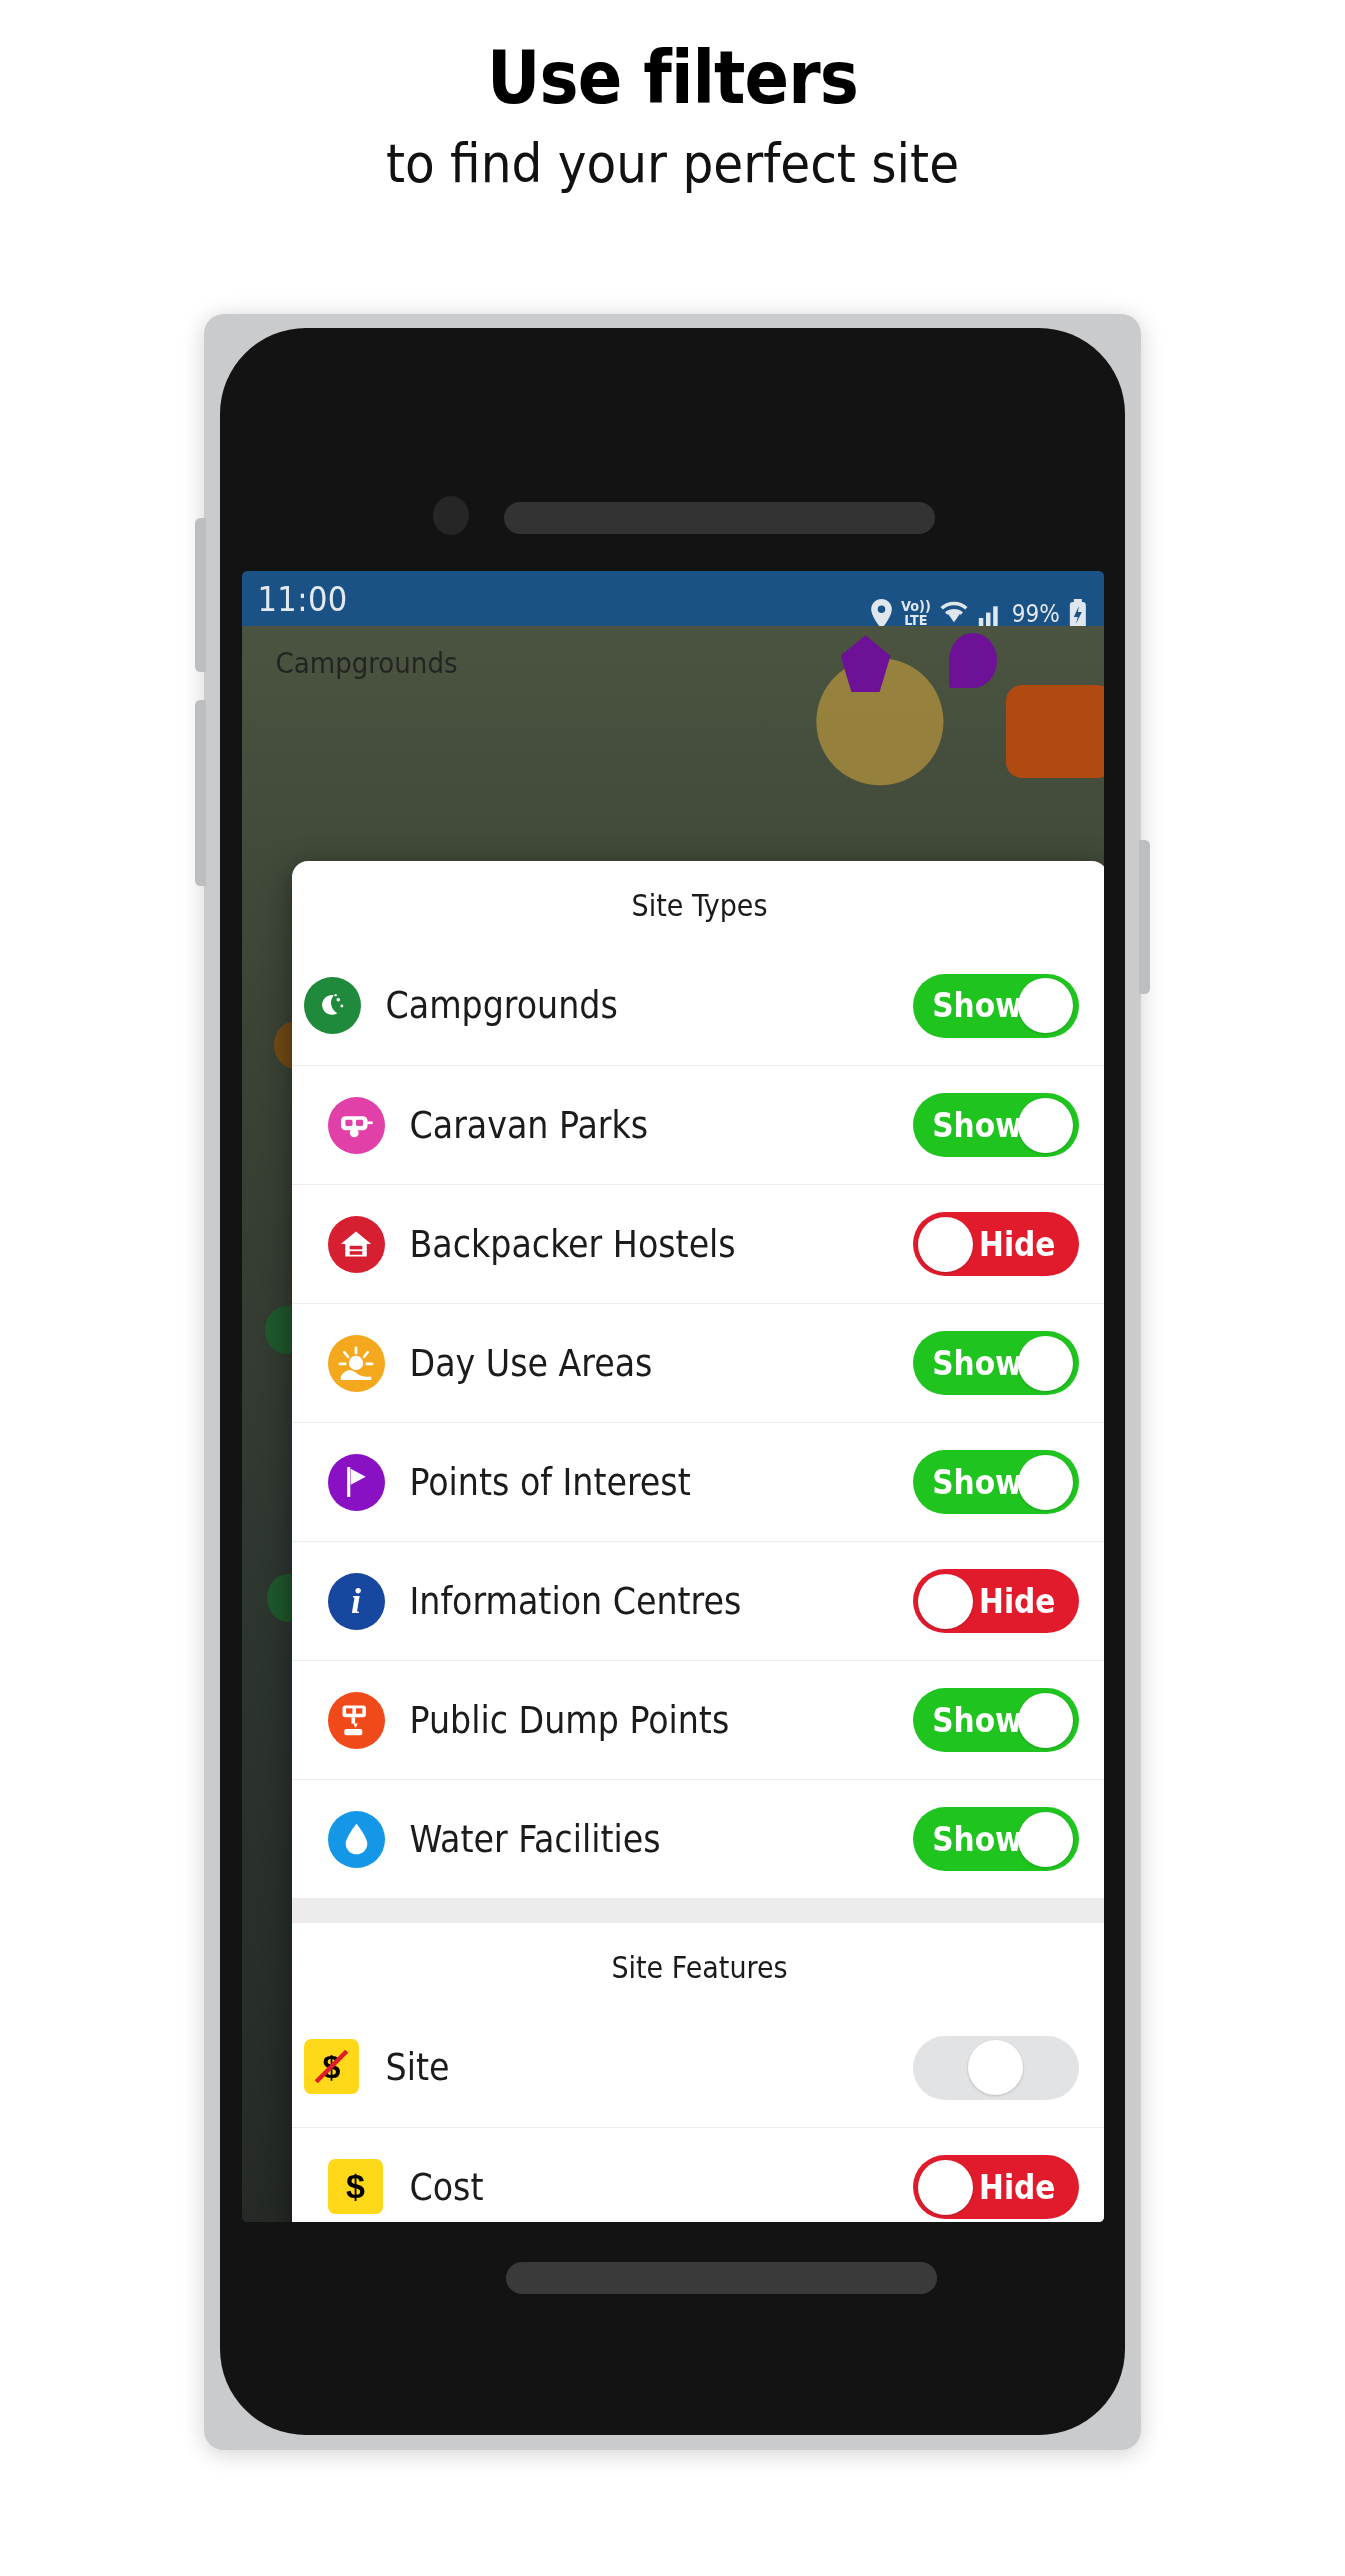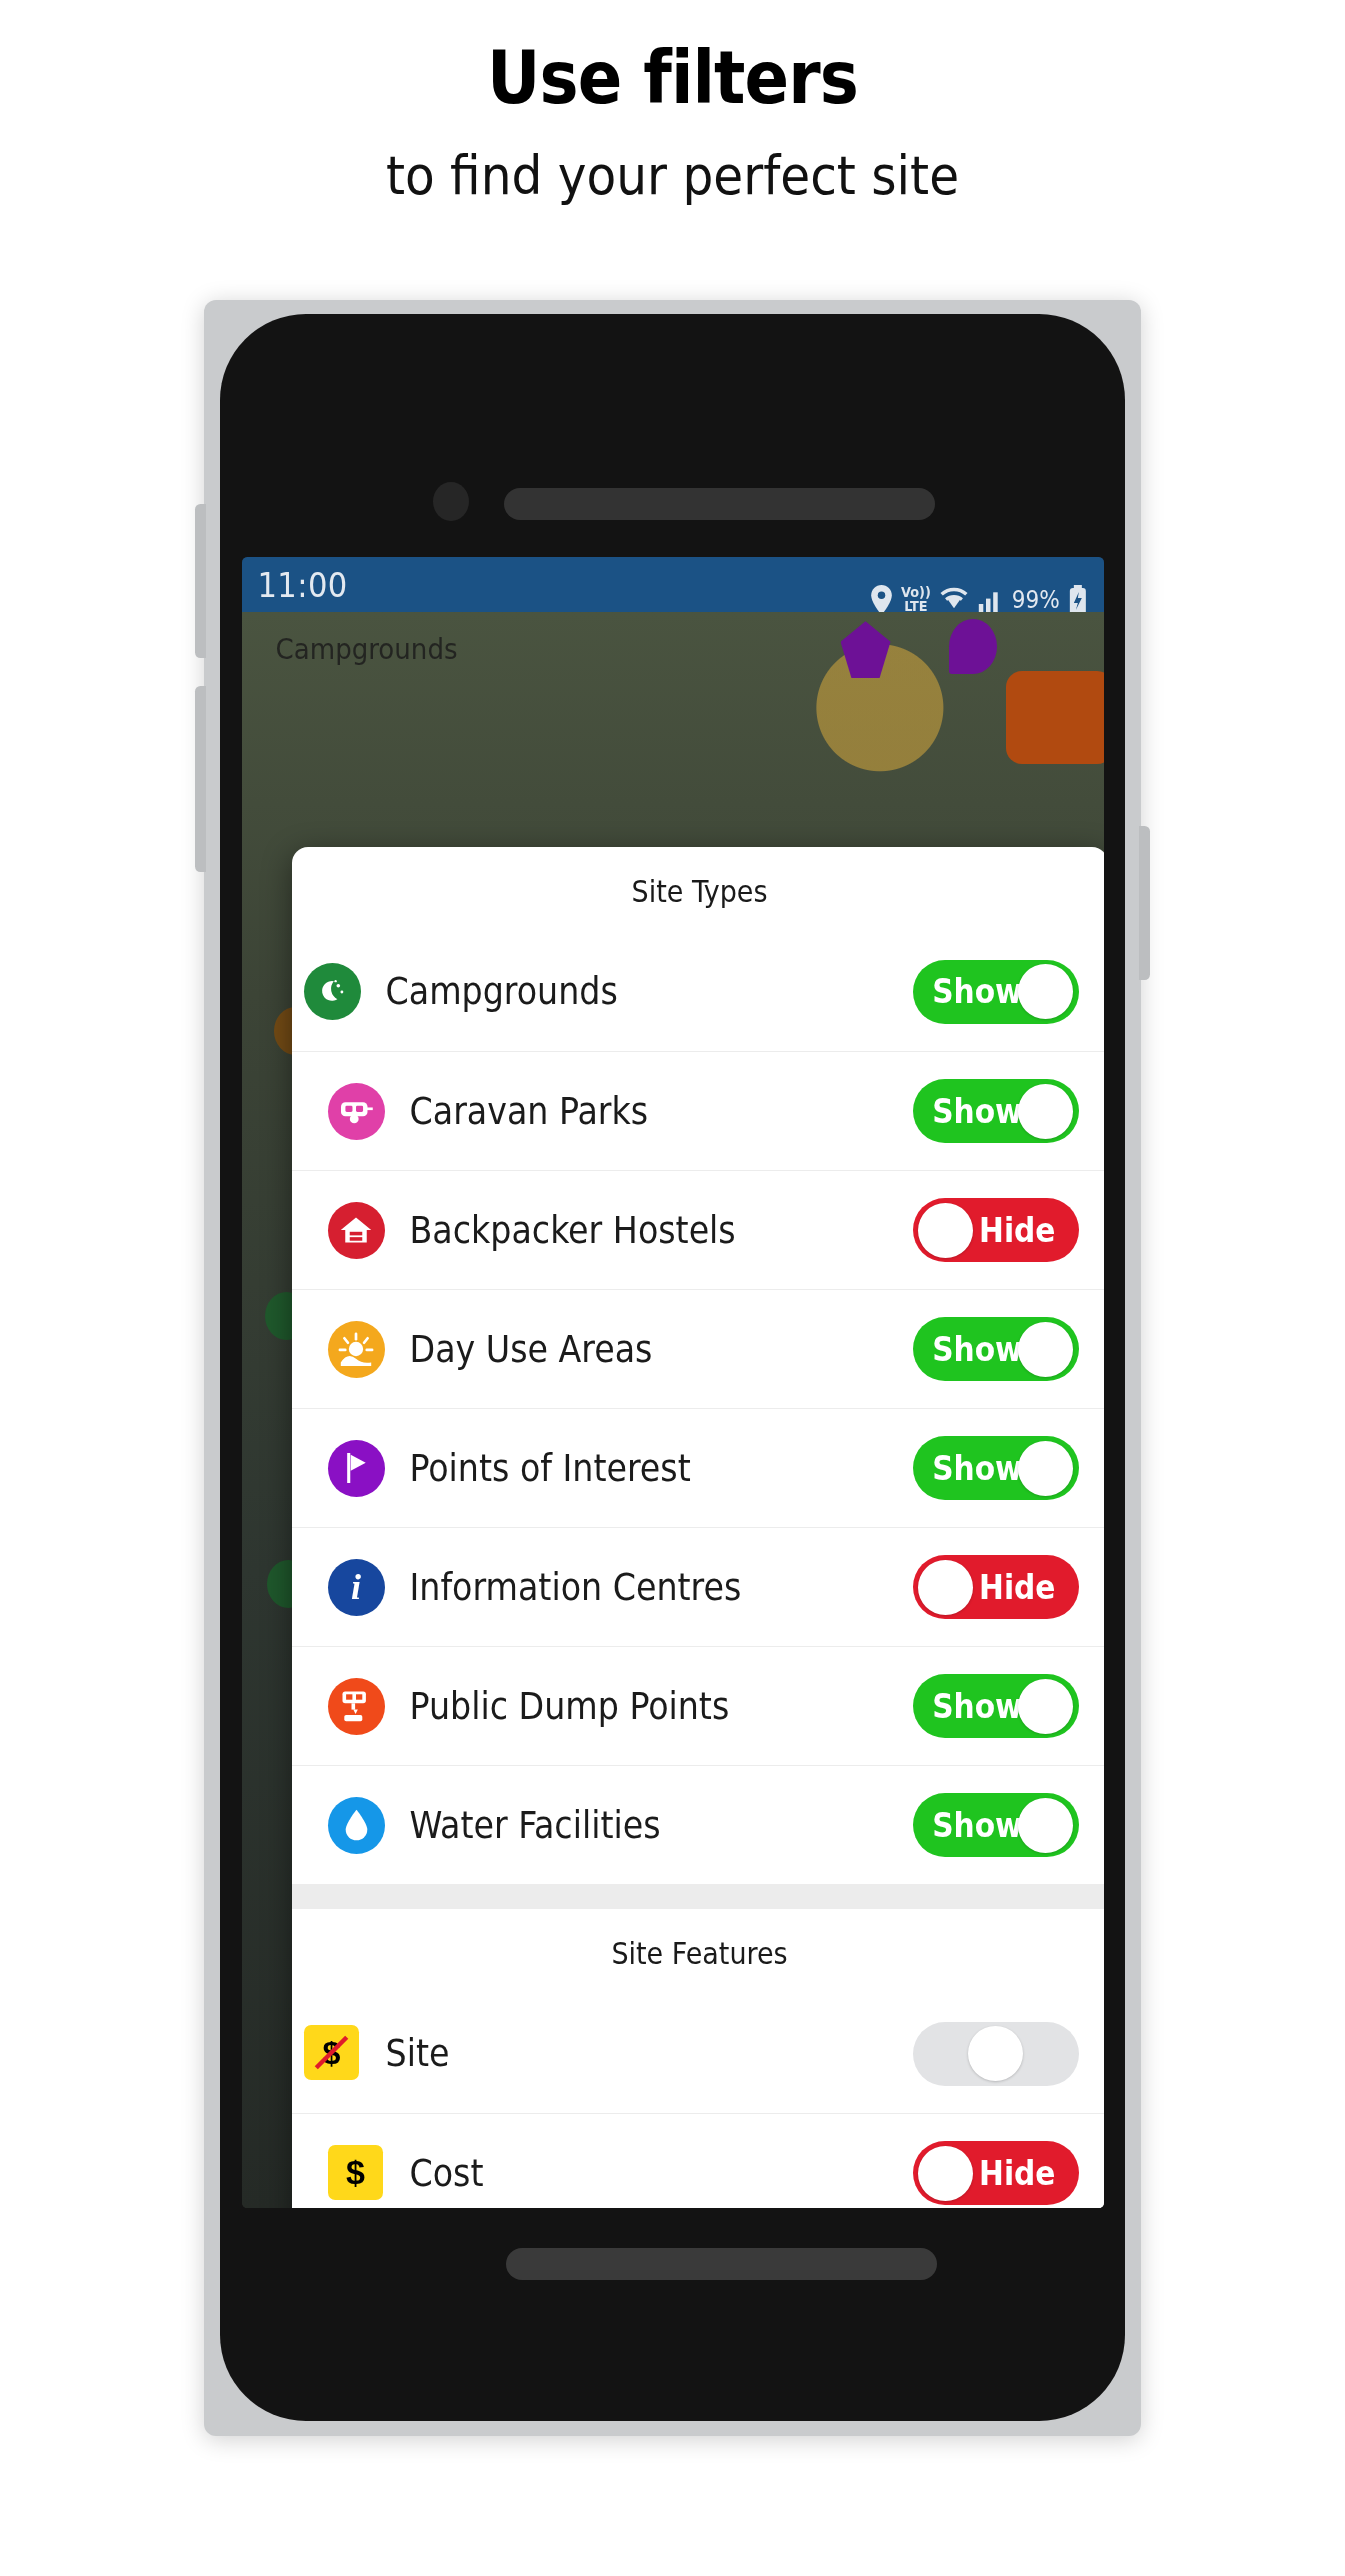--- a/index.html
+++ b/index.html
@@ -13,30 +13,30 @@
 
   
   .promo { position: absolute; top: 0; left: 0; width: 1345px; text-align: center; }
   .promo-title {
     font-size: 73px; font-weight: 700; color: #000;
     letter-spacing: -0.9px; margin-top: 38px; line-height: 1.1;
     font-family: "DejaVu Sans Condensed", "Liberation Sans", sans-serif;
   }
   .promo-sub {
     font-size: 54px; font-weight: 400; color: #111;
-    margin-top: 27px; line-height: 1.15;
+    margin-top: 15px; line-height: 1.15;
     font-family: "DejaVu Sans Condensed", "Liberation Sans", sans-serif;
   }
 
   
   .phone {
-    position: absolute; left: 204px; top: 300px;
+    position: absolute; left: 204px; top: 314px;
     width: 937px; height: 2136px;
     background: #c9cbcd;
-    border-radius: 12px;
+    border-radius: 20px;
     box-shadow: 0 3.6px 23px rgba(0,0,0,0.18);
   }
   .phone-inner {
     position: absolute; left: 16px; top: 14.3px;
     width: 905px; height: 2107px;
     background: #131313;
     border-radius: 86px;
     overflow: hidden;
   }
   .btn-vol-up { position: absolute; left: -9px; top: 204px; width: 10.7px; height: 154px; background: #bcbec0; border-radius: 5.4px 0 0 5.4px; }

